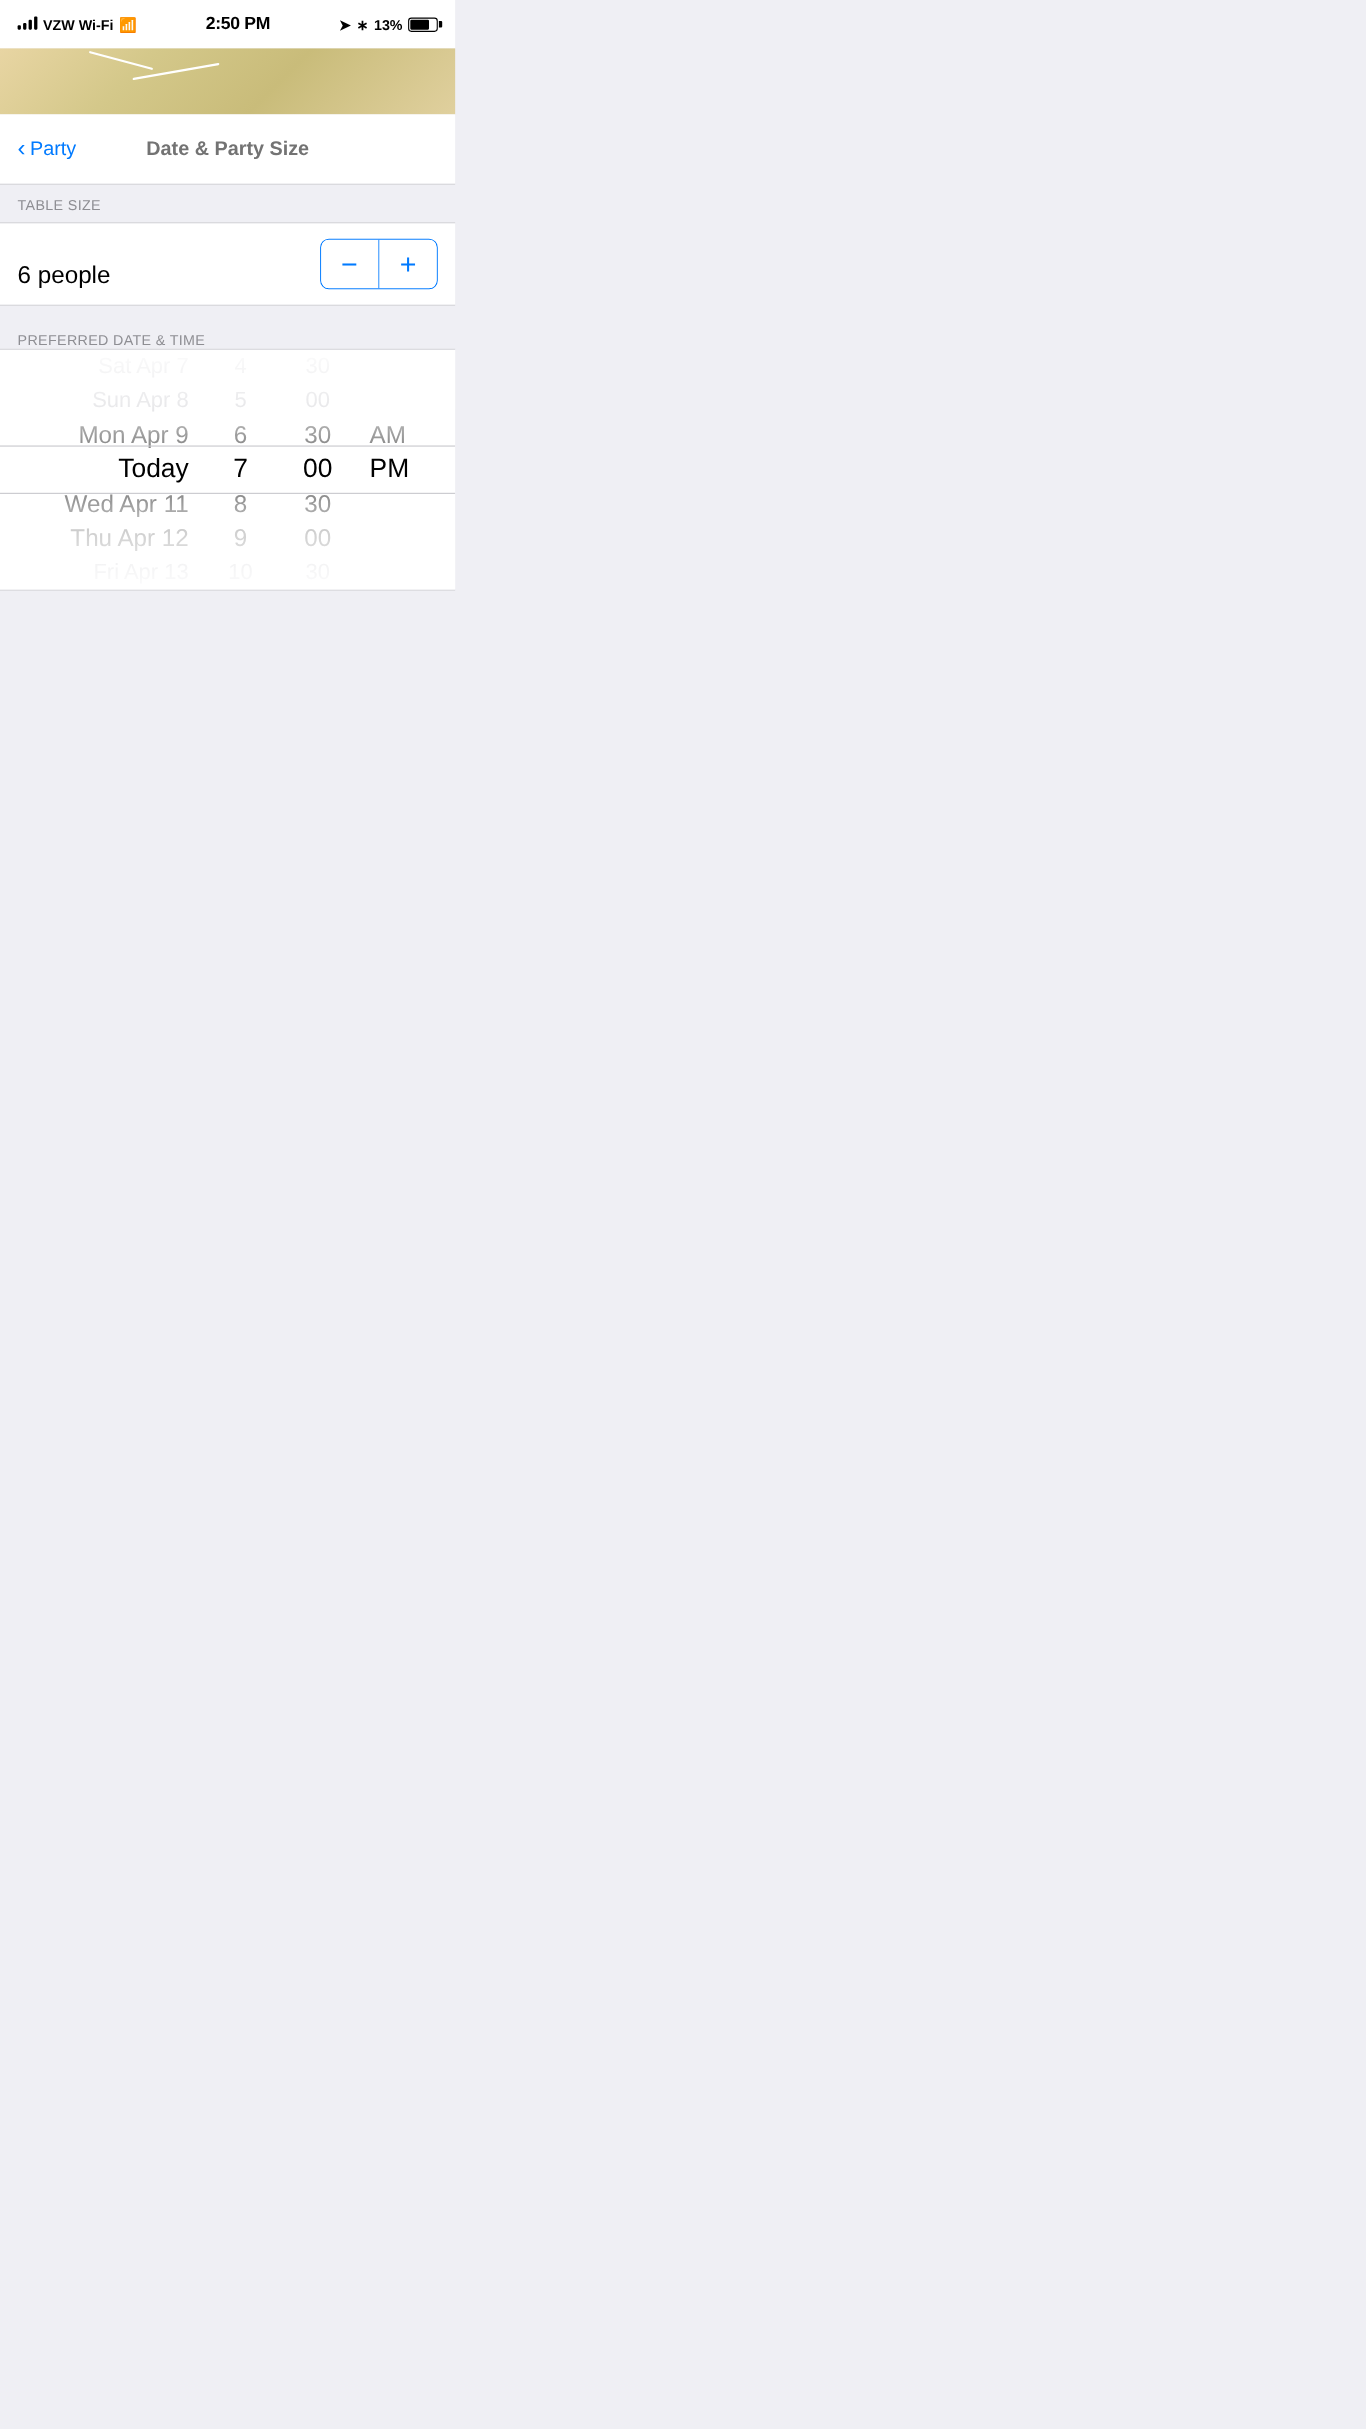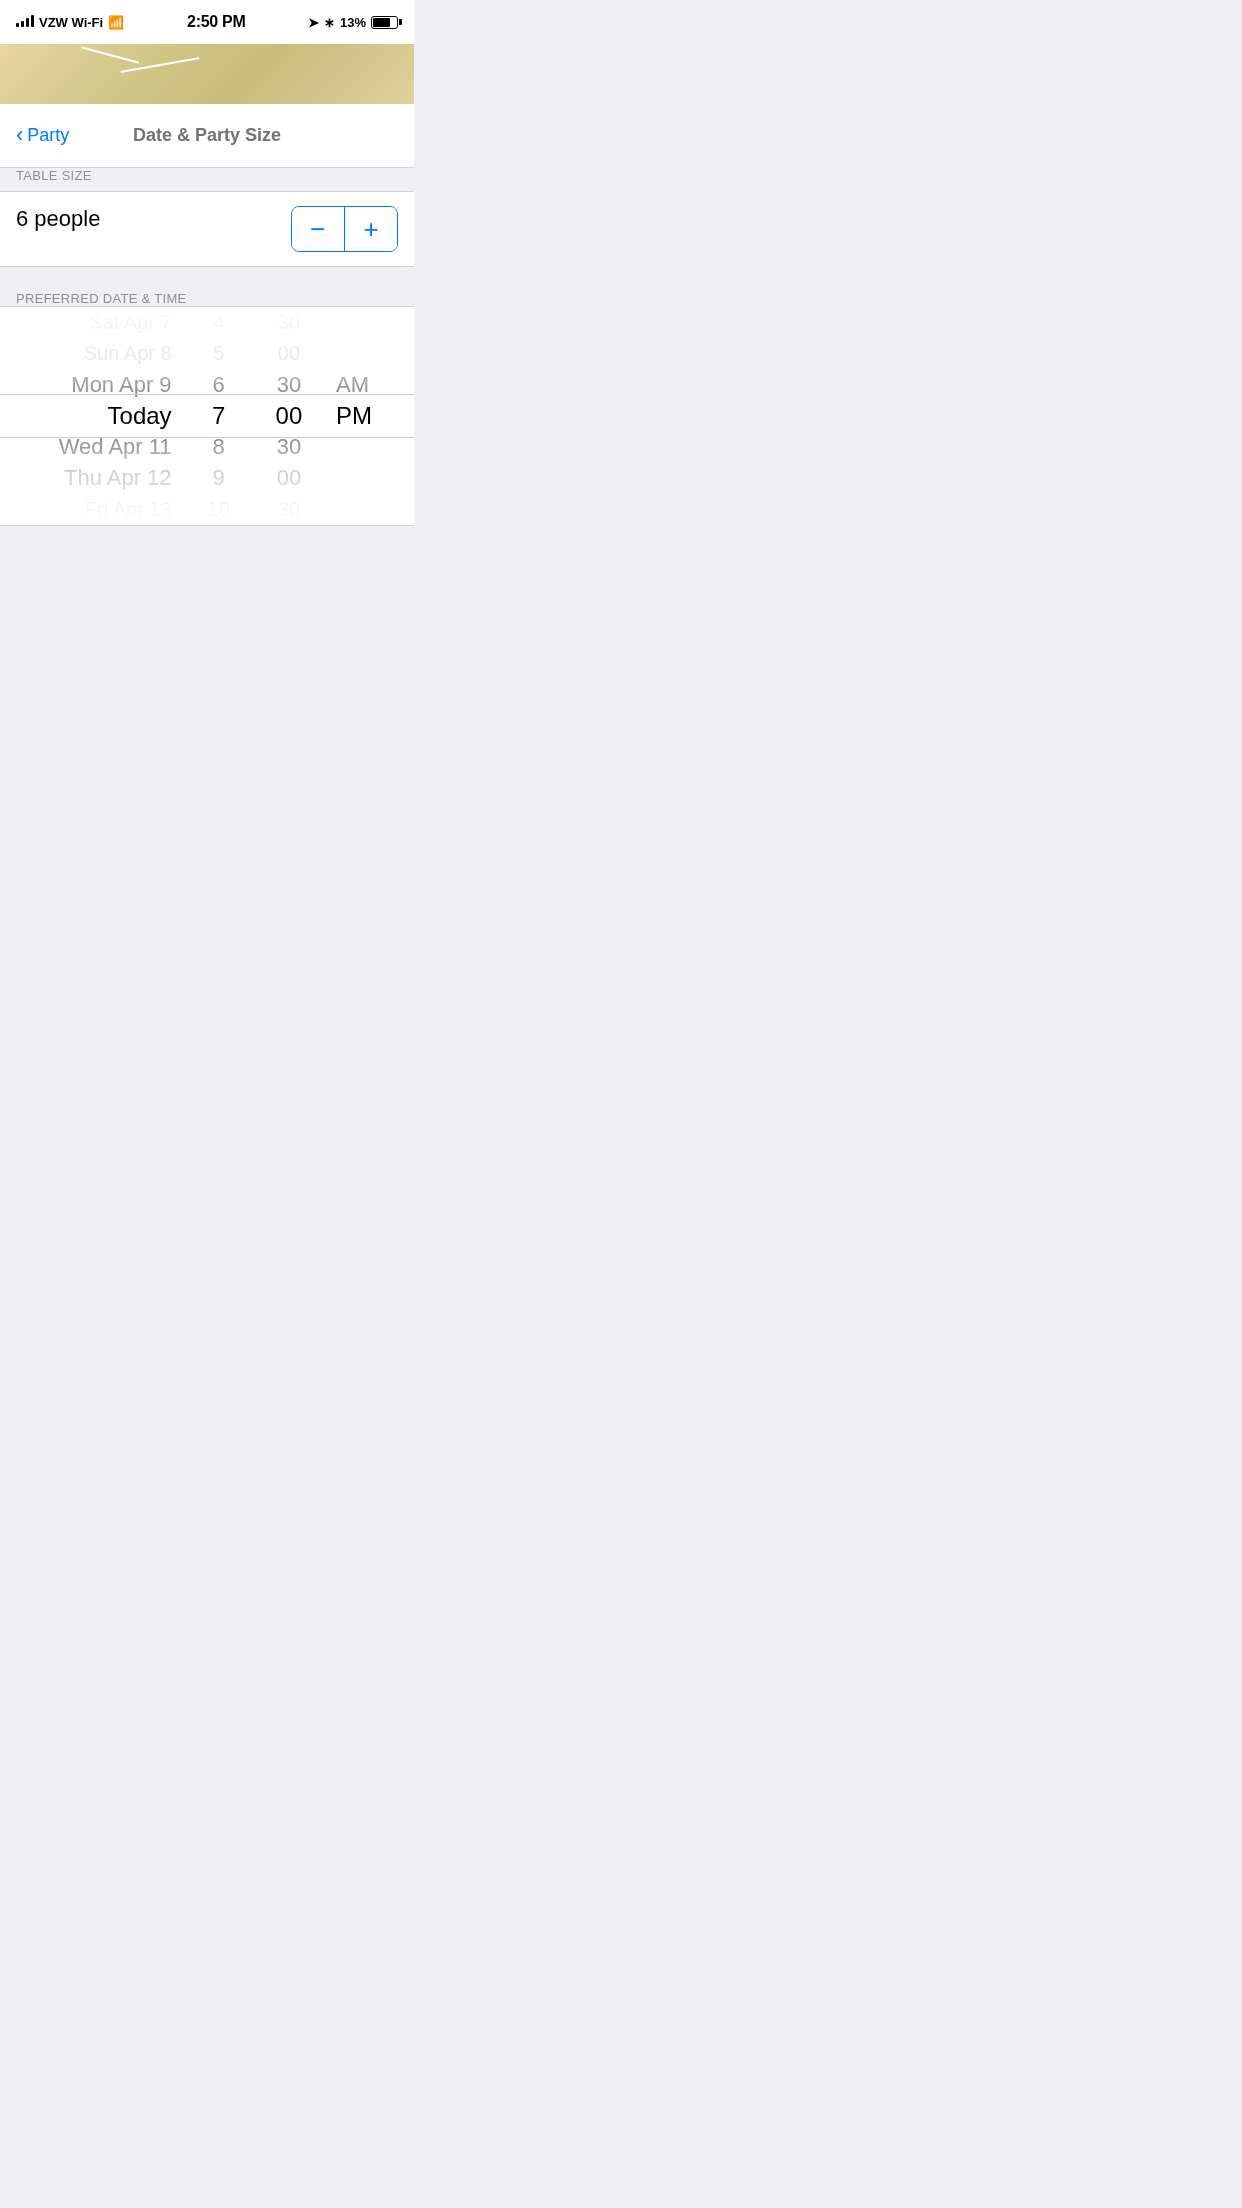--- a/index.html
+++ b/index.html
@@ -139,32 +139,32 @@
     }
     .nav-title {
       font-size: 18px;
       font-weight: 700;
       color: #737373;
     }
 
     
     .section-header {
       background: #efeff4;
-      padding: 0 16px 8px 16px;
+      padding: 11px 16px 8px 16px;
       font-size: 13px;
       font-weight: 500;
       color: #8e8e93;
       letter-spacing: 0.3px;
     }
 
     
     .table-size-row {
       background: white;
       display: flex;
-      align-items: flex-start;
+      align-items: flex-end;
       justify-content: space-between;
       padding: 14px 16px;
       border-top: 1px solid #d1d1d6;
       border-bottom: 1px solid #d1d1d6;
     }
     .party-count {
       font-size: 22px;
       color: #000;
       font-weight: 400;
     }

